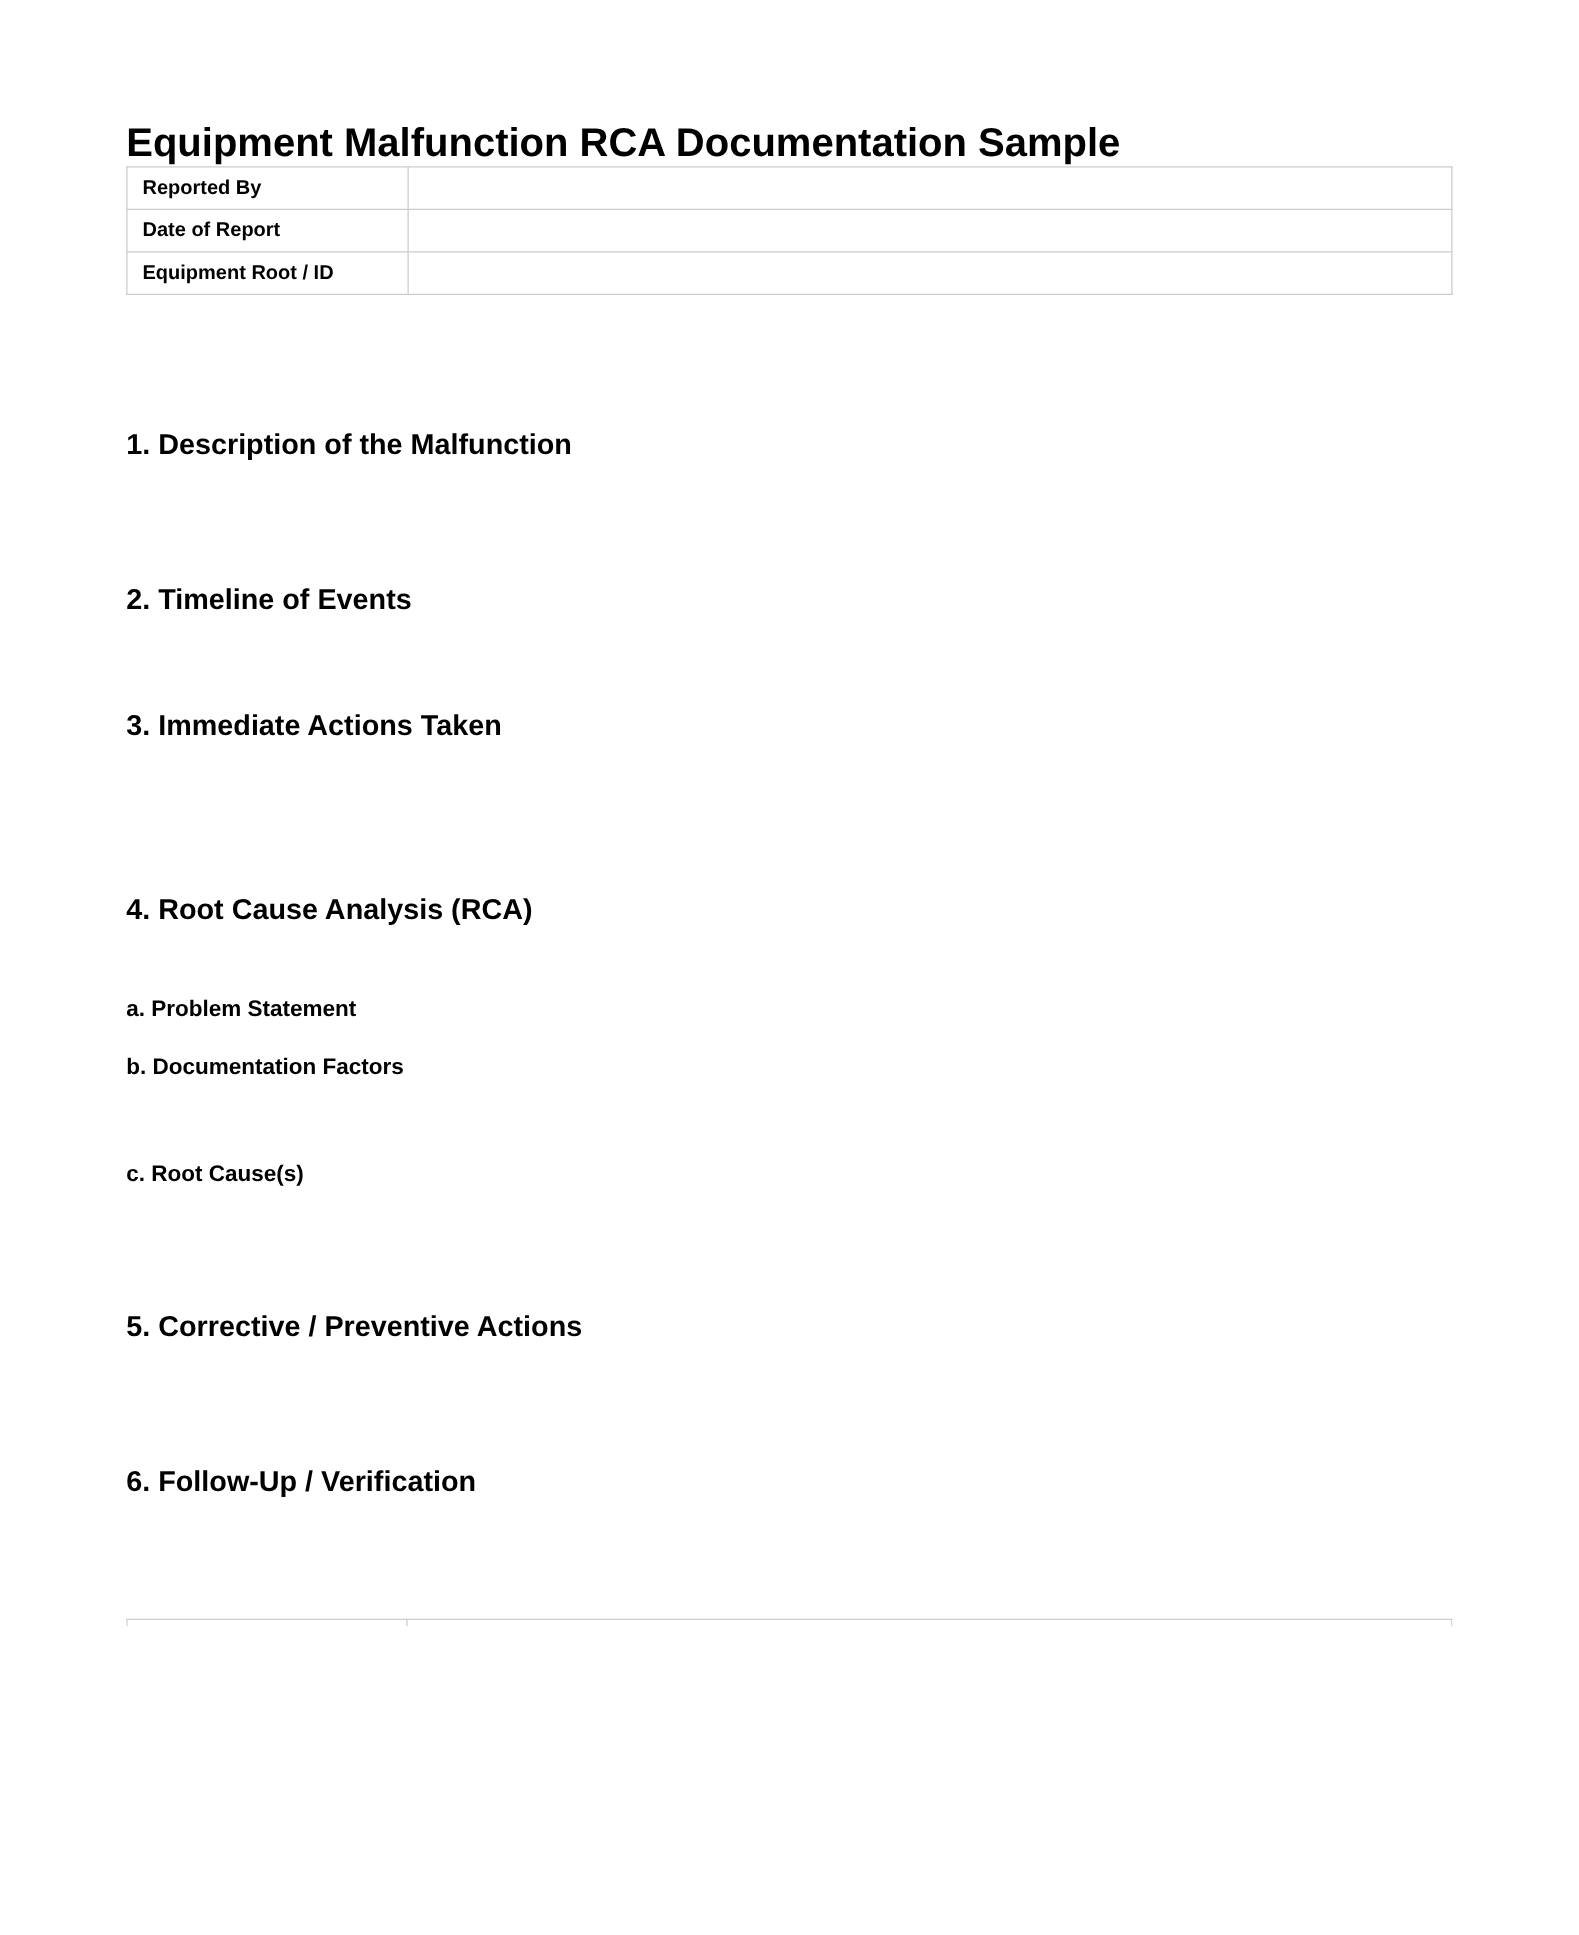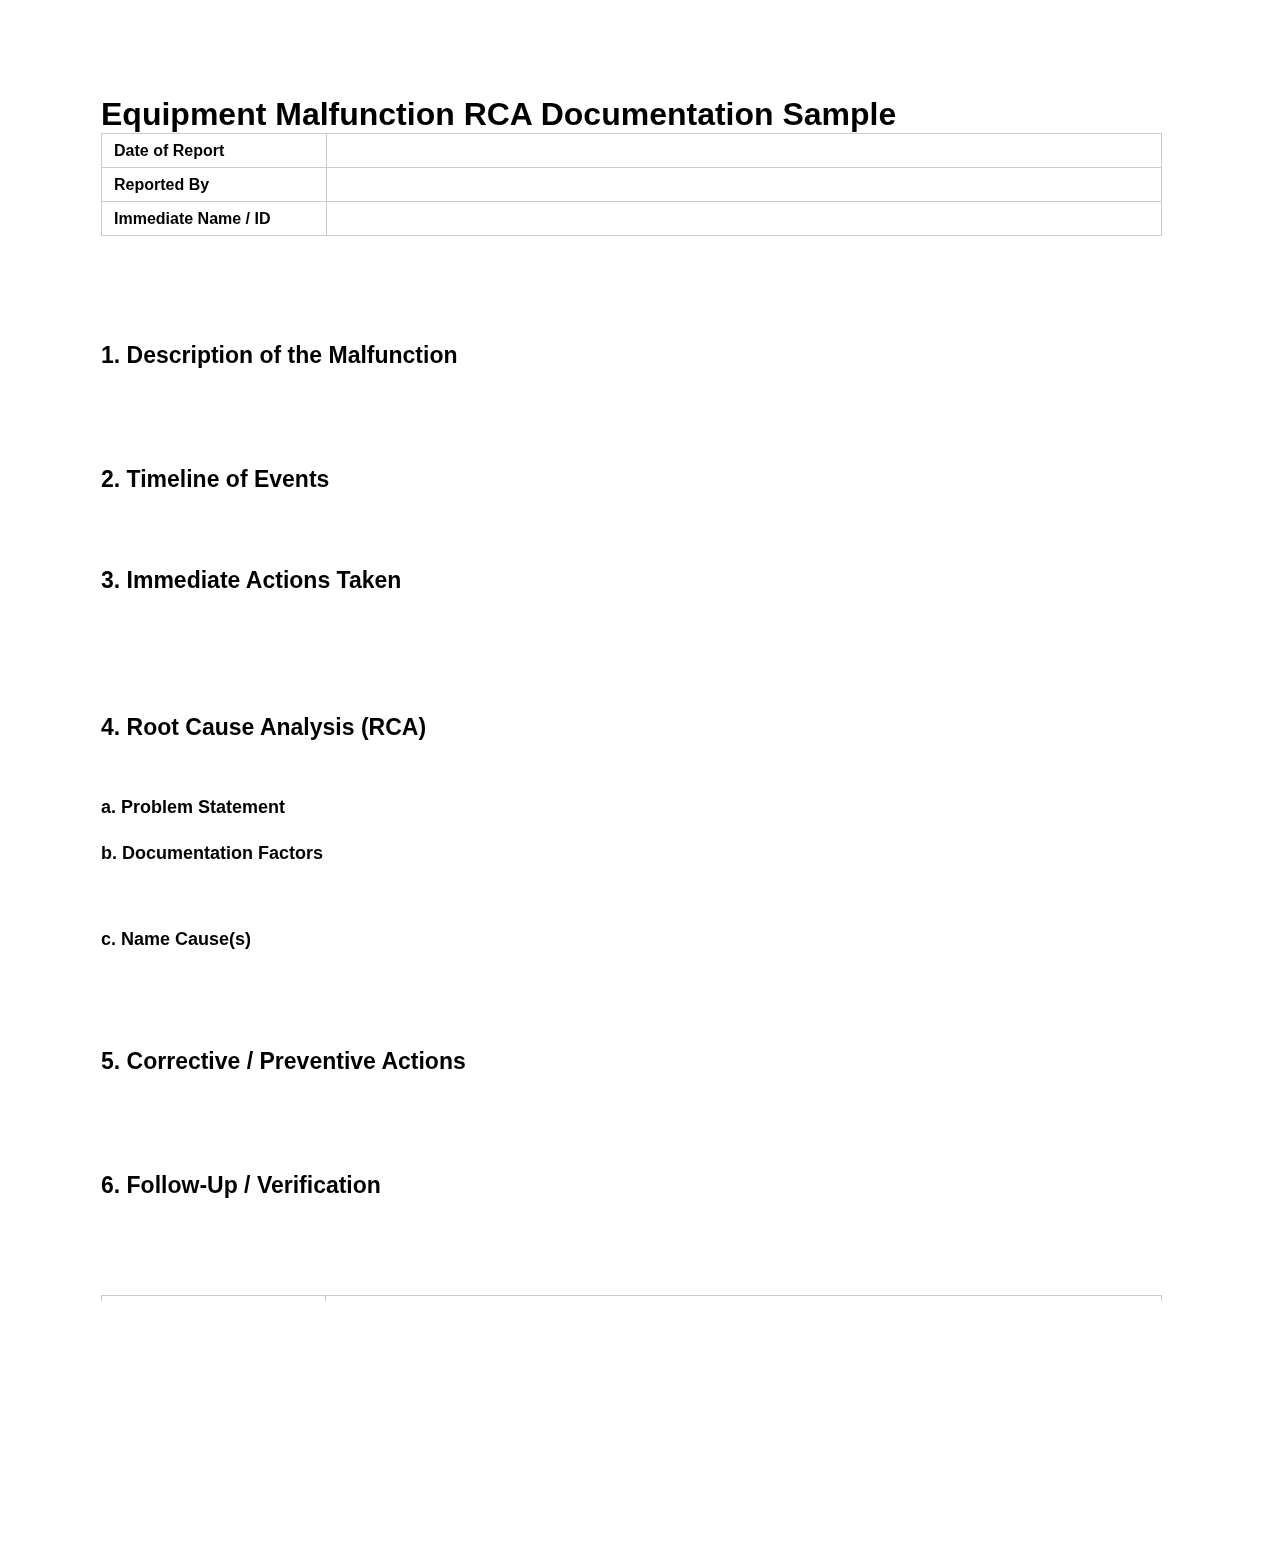--- a/index.html
+++ b/index.html
@@ -17,40 +17,40 @@
   .bottom-table .c2 { position:absolute; right:0; top:0; width:1px; height:6px; background:#ccc; }
 </style>
 </head>
 <body>
 
 <h1 class="title">Equipment Malfunction RCA Documentation Sample</h1>
 
 <table class="info-table">
   <tbody>
       <tr>
+    <td class="label">Reported By</td>
+    <td></td>
+  </tr>
+  <tr>
     <td class="label">Date of Report</td>
     <td></td>
   </tr>
   <tr>
-    <td class="label">Reported By</td>
-    <td></td>
-  </tr>
-  <tr>
-    <td class="label">Immediate Name / ID</td>
+    <td class="label">Equipment Root / ID</td>
     <td></td>
   </tr>
 </tbody>
   </table>
 
 <h2 class="h2" style="top:340px">1. Description of the Malfunction</h2>
 <h2 class="h2" style="top:464px">2. Timeline of Events</h2>
 <h2 class="h2" style="top:565px">3. Immediate Actions Taken</h2>
 <h2 class="h2" style="top:712px">4. Root Cause Analysis (RCA)</h2>
 <h3 class="h3" style="top:795px">a. Problem Statement</h3>
 <h3 class="h3" style="top:841px">b. Documentation Factors</h3>
-<h3 class="h3" style="top:927px">c. Name Cause(s)</h3>
+<h3 class="h3" style="top:927px">c. Root Cause(s)</h3>
 <h2 class="h2" style="top:1046px">5. Corrective / Preventive Actions</h2>
 <h2 class="h2" style="top:1170px">6. Follow-Up / Verification</h2>
 
 <div class="bottom-table">
   <div class="c1"></div>
   <div class="c2"></div>
 </div>
 
 </body></html>

